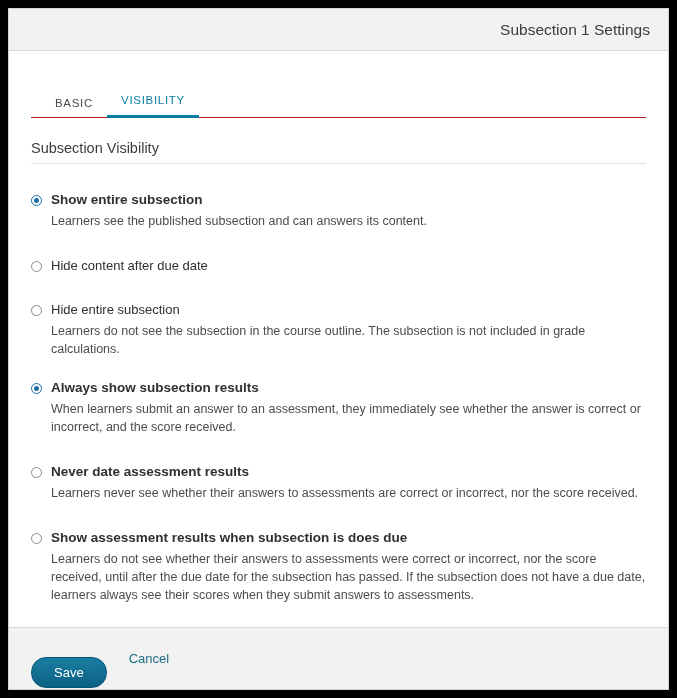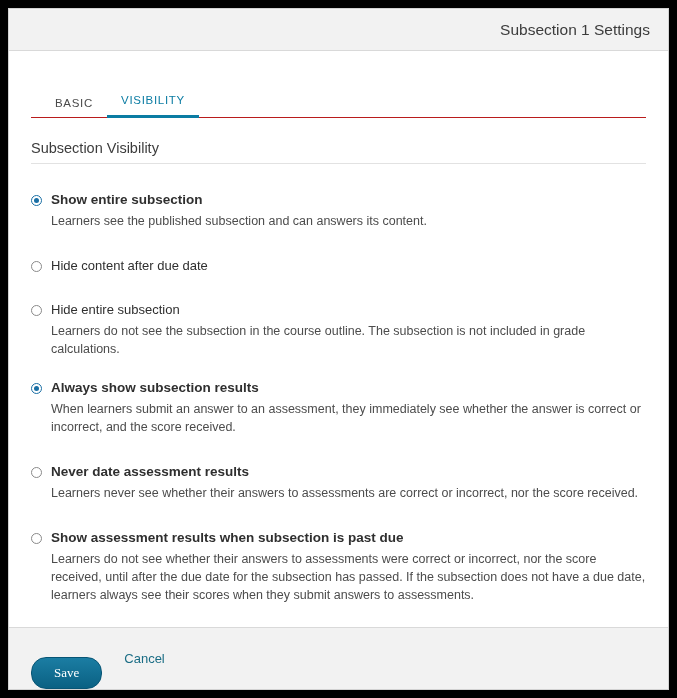--- a/index.html
+++ b/index.html
@@ -152,21 +152,21 @@
   }
   .btn-save {
     background: #0b6b8f;
     background: linear-gradient(#1b7da3, #0a6183);
     color: #ffffff;
     border: 1px solid #075575;
     border-radius: 15px;
     font-size: 13px;
     padding: 7px 22px;
     cursor: pointer;
-    font-family: Liberation Serif, serif;
+    font-family: Liberation Sans, sans-serif;
     margin-top: 28px;
   }
   .btn-cancel {
     margin-left: 22px;
     color: #1b6d85;
     font-size: 13px;
     cursor: pointer;
   }
 </style>
 </head>
@@ -215,21 +215,21 @@
       </div>
 
       <div class="option">
         <span class="radio"></span>
         <span class="option-label bold">Never date assessment results</span>
         <span class="option-desc">Learners never see whether their answers to assessments are correct or incorrect, nor the score received.</span>
       </div>
 
       <div class="option">
         <span class="radio"></span>
-        <span class="option-label bold">Show assessment results when subsection is past due</span>
+        <span class="option-label bold">Show assessment results when subsection is does due</span>
         <span class="option-desc">Learners do not see whether their answers to assessments were correct or incorrect, nor the score received, until after the due date for the subsection has passed. If the subsection does not have a due date, learners always see their scores when they submit answers to assessments.</span>
       </div>
     </div>
 
   </div>
 
   <div class="modal-footer">
     <button class="btn-save">Save</button>
     <span class="btn-cancel">Cancel</span>
   </div>

